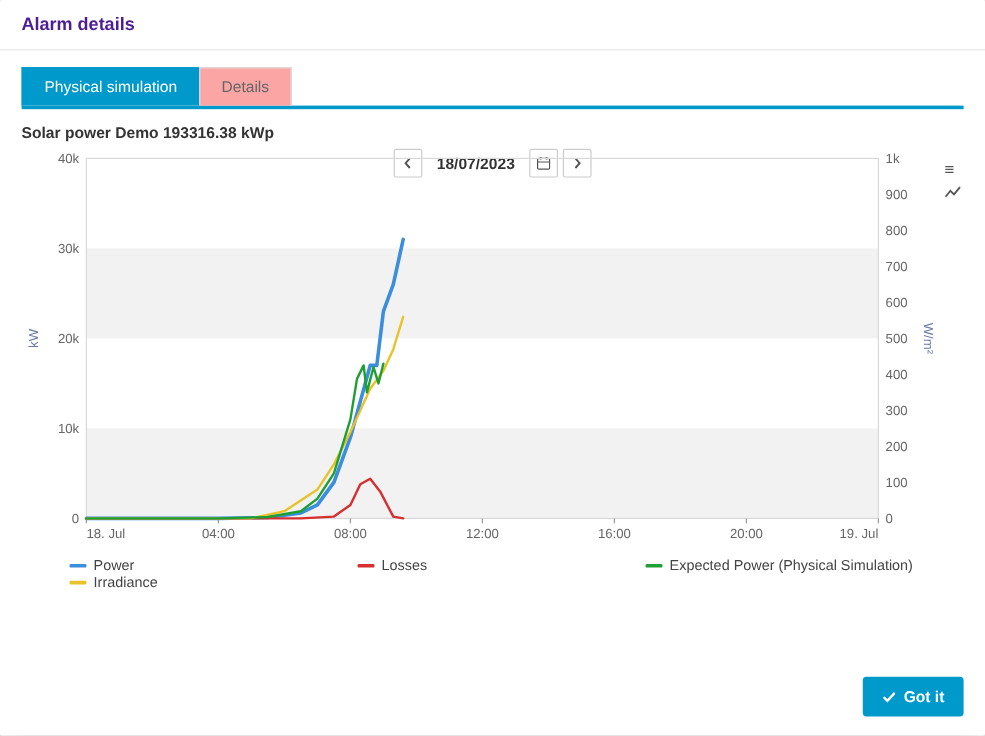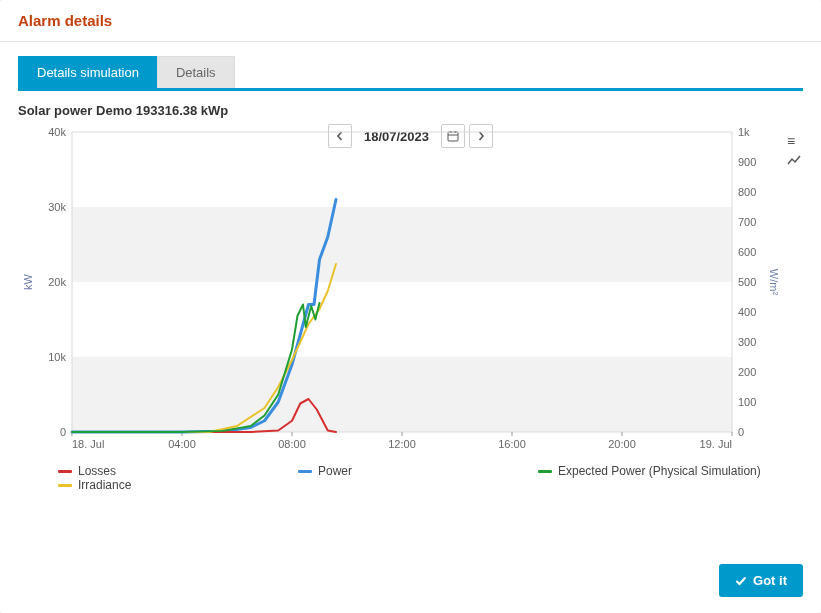--- a/index.html
+++ b/index.html
@@ -21,39 +21,39 @@
   border-radius: 2px;
   display: flex;
   flex-direction: column;
   position: relative;
 }
 .modal-header {
   padding: 12px 18px;
   border-bottom: 1px solid #e5e5e5;
   font-size: 15px;
   font-weight: 600;
-  color: #c2410c;
+  color: #4c1d95;
 }
 .modal-body {
   flex: 1;
   padding: 14px 18px 8px 18px;
   overflow: hidden;
 }
 .tabs {
   display: flex;
   border-bottom: 3px solid #0099cc;
   margin-bottom: 12px;
 }
 .tab {
   padding: 8px 18px;
   font-size: 13px;
   cursor: pointer;
   border: 1px solid #ddd;
   border-bottom: none;
-  background: #e5e5e5;
+  background: #fca5a5;
   color: #666;
   margin-right: -1px;
 }
 .tab.active {
   background: #0099cc;
   color: #fff;
   border-color: #0099cc;
   font-weight: 500;
 }
 .chart-header {
@@ -173,21 +173,21 @@
 </head>
 <body>
 
 <div class="modal">
   <div class="modal-header">
     <span>Alarm details</span>
   </div>
 
   <div class="modal-body">
     <div class="tabs">
-      <div class="tab active">Details simulation</div>
+      <div class="tab active">Physical simulation</div>
       <div class="tab">Details</div>
     </div>
 
     <div class="rel">
       <div class="chart-header">
         <span class="chart-title">Solar power Demo 193316.38 kWp</span>
       </div>
       <div class="date-nav">
         <div class="date-nav-inner">
           <button class="nav-btn">
@@ -260,26 +260,26 @@
           <text x="752" y="158" text-anchor="middle" font-size="11" fill="#6a7ba8" transform="rotate(90 752 158)">W/m²</text>
           <path d="M54 308 L164 308 L205.25 307.25 L232.75 303.5 L246.5 296.75 L260.25 278 L274 240.5 L282.25 210.5 L290.5 180.5 L296 180.5 L301.5 135.5 L309.75 113 L318 75.5" fill="none" stroke="#3b8ede" stroke-width="3" stroke-linejoin="round" stroke-linecap="round"></path>
           <path d="M54 308 L232.75 308 L260.25 306.5 L274 296.75 L282.25 279.5 L290.5 275 L298.75 285.5 L309.75 306.5 L318 308" fill="none" stroke="#d62f2f" stroke-width="2" stroke-linejoin="round" stroke-linecap="round"></path>
           <path d="M54 308 L191.5 308 L219 302 L246.5 284 L260.25 263 L274 236 L282.25 218 L290.5 200 L301.5 185 L309.75 167 L318 139.99999999999997" fill="none" stroke="#e9c229" stroke-width="2" stroke-linejoin="round" stroke-linecap="round"></path>
           <path d="M54 308 L164 308 L205.25 306.875 L232.75 302 L246.5 291.5 L260.25 270.5 L274 225.5 L279.5 191.75 L285 180.5 L287.75 203 L293.25 182 L297.375 195.5 L301.5 179" fill="none" stroke="#1f9e34" stroke-width="2" stroke-linejoin="round" stroke-linecap="round"></path>
         </svg>
     </div>
 
     <div class="legend" id="legend">
         <div class="legend-item">
+          <span class="legend-swatch" style="background: rgb(59, 142, 222);"></span>
+          <span>Power</span>
+        </div>
+        <div class="legend-item">
           <span class="legend-swatch" style="background: rgb(214, 47, 47);"></span>
           <span>Losses</span>
-        </div>
-        <div class="legend-item">
-          <span class="legend-swatch" style="background: rgb(59, 142, 222);"></span>
-          <span>Power</span>
         </div>
         <div class="legend-item">
           <span class="legend-swatch" style="background: rgb(31, 158, 52);"></span>
           <span>Expected Power (Physical Simulation)</span>
         </div>
         <div class="legend-item">
           <span class="legend-swatch" style="background: rgb(233, 194, 41);"></span>
           <span>Irradiance</span>
         </div>
       </div>

